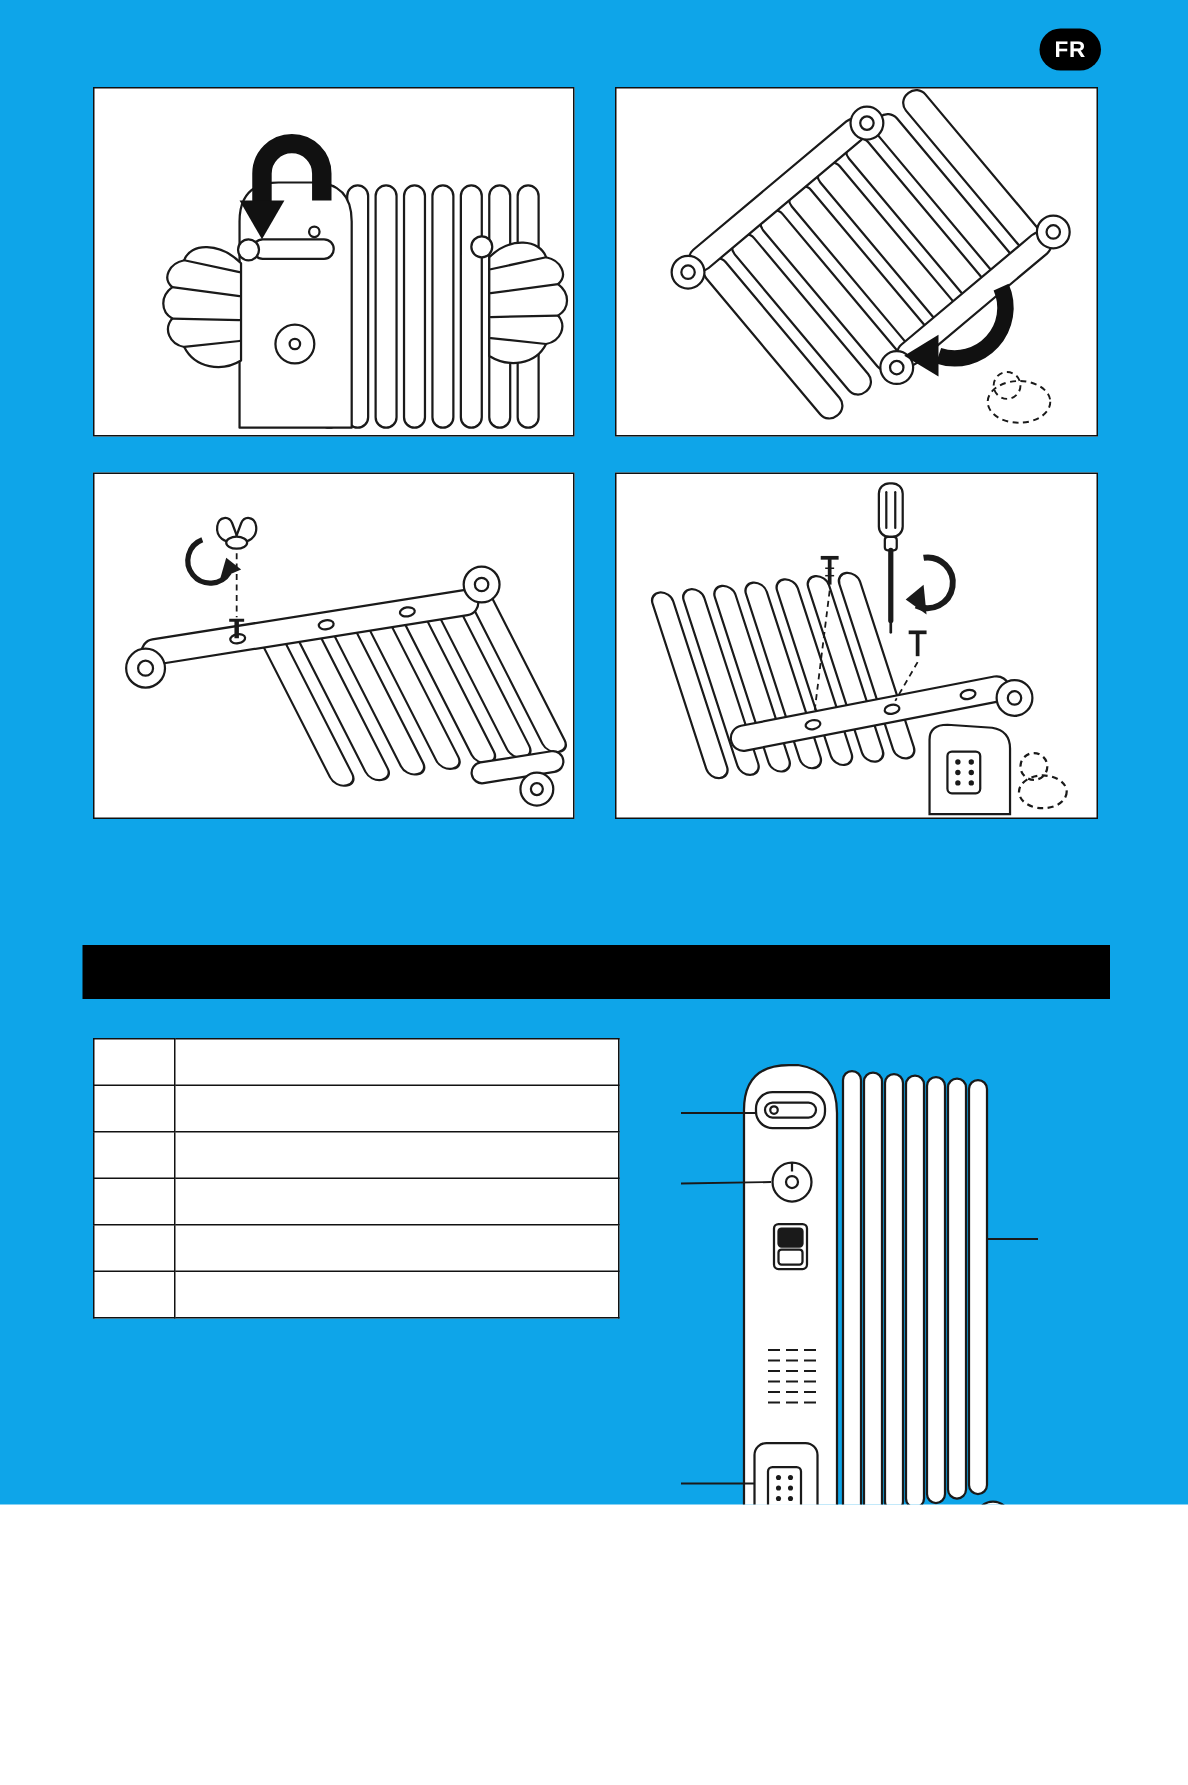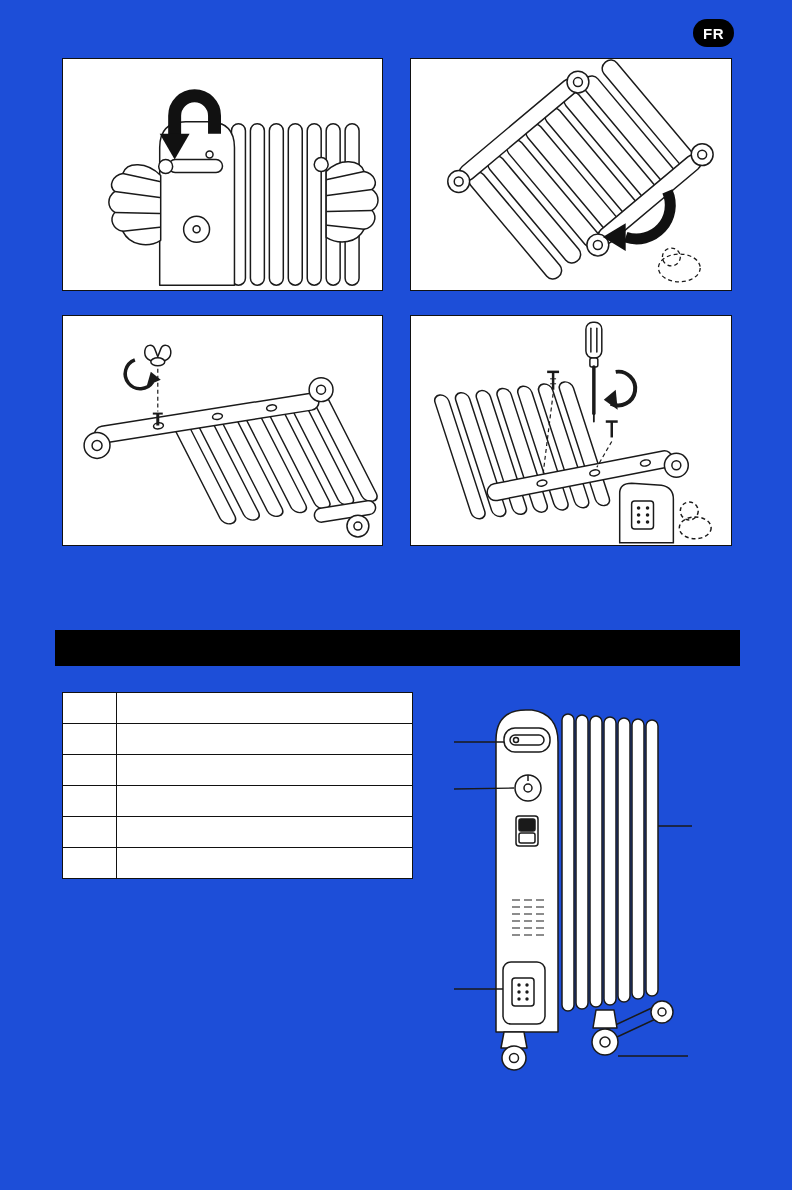--- a/index.html
+++ b/index.html
@@ -1,18 +1,18 @@
 <!DOCTYPE html>
 <html><head>
 <meta charset="utf-8">
 <style>
   *{margin:0;padding:0;box-sizing:border-box}
   html,body{background:#fff}
   body{width:792px;height:1190px;font-family:"Liberation Sans",sans-serif;color:#111}
-  .page{position:relative;width:792px;height:1190px;background:#1d4ed8;overflow:hidden}
+  .page{position:relative;width:792px;height:1003px;background:#0ea5e9;overflow:hidden}
 
   .lang-badge{position:absolute;left:693px;top:19px;min-width:41px;height:28px;background:#000;color:#fff;
     border-radius:14px;display:flex;align-items:center;justify-content:center;
     font-size:15px;font-weight:bold;letter-spacing:.5px}
 
   .panel{position:absolute;border:1.6px solid #111;background:#fff}
   .panel svg{display:block;width:100%;height:100%}
   #p1{left:62px;top:58px;width:321px;height:233px}
   #p2{left:410px;top:58px;width:322px;height:233px}
   #p3{left:62px;top:315px;width:321px;height:231px}

